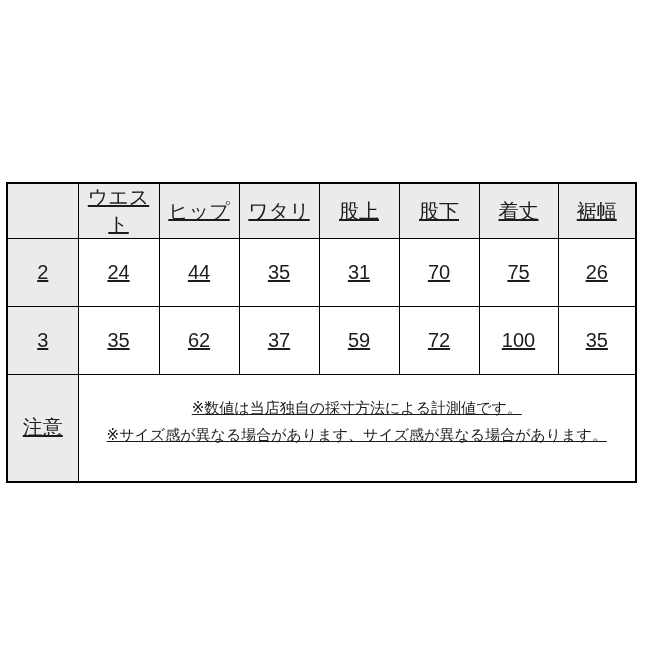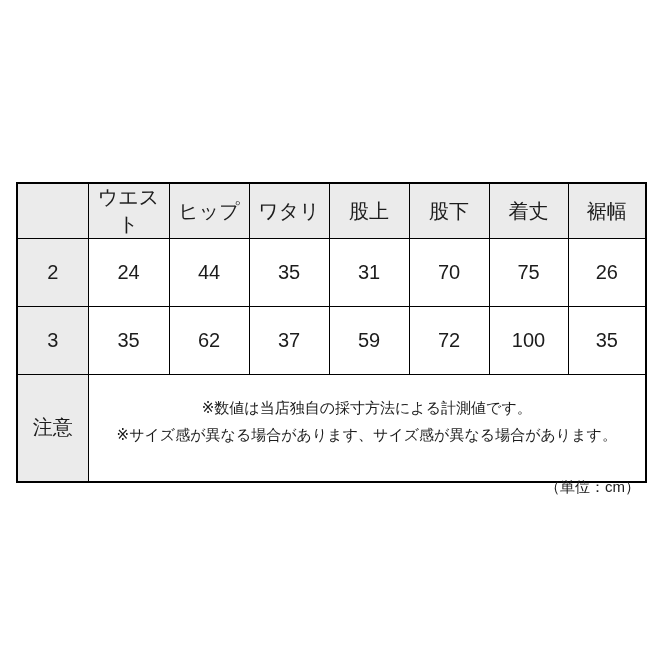--- a/index.html
+++ b/index.html
@@ -8,26 +8,27 @@
     position: relative;
     width: 650px;
     height: 650px;
     background: #ffffff;
     font-family: "Liberation Sans", "DejaVu Sans", sans-serif;
     color: #1c1c1c;
     overflow: hidden;
   }
   table.size-chart {
     position: absolute;
-    left: 16px;
+    left: 6px;
     top: 182px;
     width: 629px;
     border-collapse: collapse;
     border: 2px solid #000000;
     table-layout: fixed;
+    text-decoration: underline;
   }
   table.size-chart th,
   table.size-chart td {
     border: 1px solid #000000;
     text-align: center;
     vertical-align: middle;
     font-weight: normal;
     font-size: 20px;
     color: #1c1c1c;
     background: #ffffff;
@@ -114,15 +115,14 @@
       <tr class="note-row">
         <th class="row-label">注意</th>
         <td class="note-cell" colspan="7">
           <div class="note-line">※数値は当店独自の採寸方法による計測値です。</div>
           <div class="note-line">※サイズ感が異なる場合があります、サイズ感が異なる場合があります。</div>
         </td>
       </tr>
     </tbody>
   </table>
 
-  <div class="unit-label">（単位：cm）</div>
 
 </div>
 
 </body></html>

